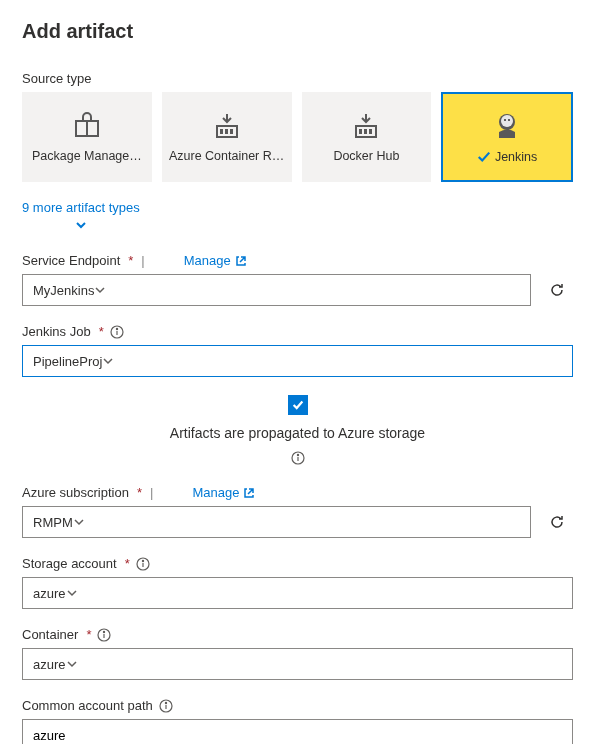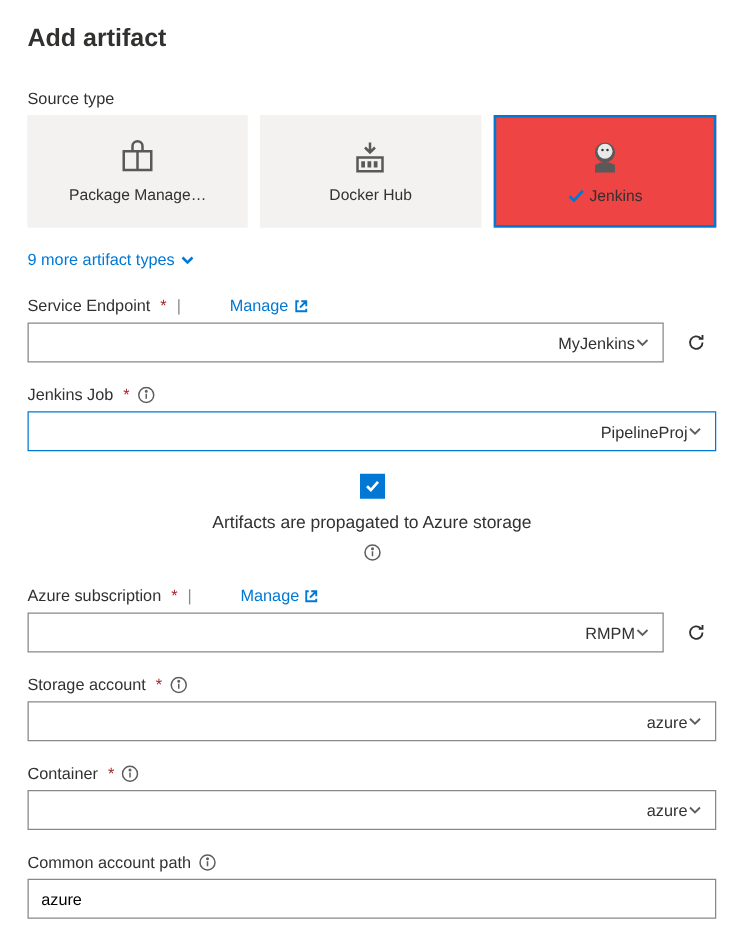--- a/index.html
+++ b/index.html
@@ -38,20 +38,21 @@
   }
   .more-link {
     color: #0078d4;
     text-decoration: none;
     display: inline-flex;
     align-items: center;
     gap: 4px;
     cursor: pointer;
     margin: 0 0 22px 0;
     font-size: 13px;
+    flex-direction: column;
   }
   .info-icon {
     display: inline-flex;
     width: 14px; height: 14px;
     color: #605e5c;
   }
   .external-icon {
     display:inline-flex;
     width:12px;height:12px;
     color:#0078d4;
@@ -77,34 +78,34 @@
     justify-content: center;
     gap: 10px;
     cursor: pointer;
     position: relative;
     font-size: 12.5px;
     color: #323130;
     padding: 4px;
     text-align:left;
   }
   .source-tile.selected {
-    background: #ef4444;
+    background: #fde047;
     border: 2px solid #0078d4;
   }
   .tile-icon { color:#595959; display:flex; }
   .tile-label-row { display:flex; align-items:center; gap:4px; }
   .check-icon { color:#0078d4; display:inline-flex; width:14px;height:14px; }
 
   .field-block { margin-bottom: 18px; }
   .field-row { display:flex; align-items:stretch; gap:10px; }
   .select {
     flex: 1;
     display: flex;
     align-items: center;
-    justify-content: flex-end;
+    justify-content: flex-start;
     border: 1px solid #8a8886;
     padding: 6px 10px;
     background:#fff;
     cursor: pointer;
     height: 32px;
   }
   .select.focused { border-color:#0078d4; }
   .select .caret { color:#605e5c; display:inline-flex; width:12px;height:12px; }
   .text-input {
     flex:1;
@@ -166,20 +167,32 @@
   <div class="source-tile">
     <span class="tile-icon">
       <svg width="30" height="28" viewBox="0 0 30 28" fill="currentColor">
         <rect x="5" y="15" width="20" height="11" fill="none" stroke="currentColor" stroke-width="2"></rect>
         <rect x="8" y="18" width="3" height="5"></rect>
         <rect x="13" y="18" width="3" height="5"></rect>
         <rect x="18" y="18" width="3" height="5"></rect>
         <path d="M15 3 L15 10 M11 7 L15 11 L19 7" fill="none" stroke="currentColor" stroke-width="2"></path>
       </svg>
     </span>
+    <span class="ellipsis">Azure Container R…</span>
+  </div>
+  <div class="source-tile">
+    <span class="tile-icon">
+      <svg width="30" height="28" viewBox="0 0 30 28" fill="currentColor">
+        <rect x="5" y="15" width="20" height="11" fill="none" stroke="currentColor" stroke-width="2"></rect>
+        <rect x="8" y="18" width="3" height="5"></rect>
+        <rect x="13" y="18" width="3" height="5"></rect>
+        <rect x="18" y="18" width="3" height="5"></rect>
+        <path d="M15 3 L15 10 M11 7 L15 11 L19 7" fill="none" stroke="currentColor" stroke-width="2"></path>
+      </svg>
+    </span>
     <span>Docker Hub</span>
   </div>
   <div class="source-tile selected">
     <span class="tile-icon">
       <svg width="30" height="30" viewBox="0 0 30 30">
         <circle cx="15" cy="12" r="8" fill="#595959"></circle>
         <circle cx="15" cy="11" r="6" fill="#e8e8e8"></circle>
         <circle cx="13" cy="10" r="1" fill="#333"></circle>
         <circle cx="17" cy="10" r="1" fill="#333"></circle>
         <path d="M7 22 Q15 17 23 22 L23 28 L7 28 Z" fill="#595959"></path>

